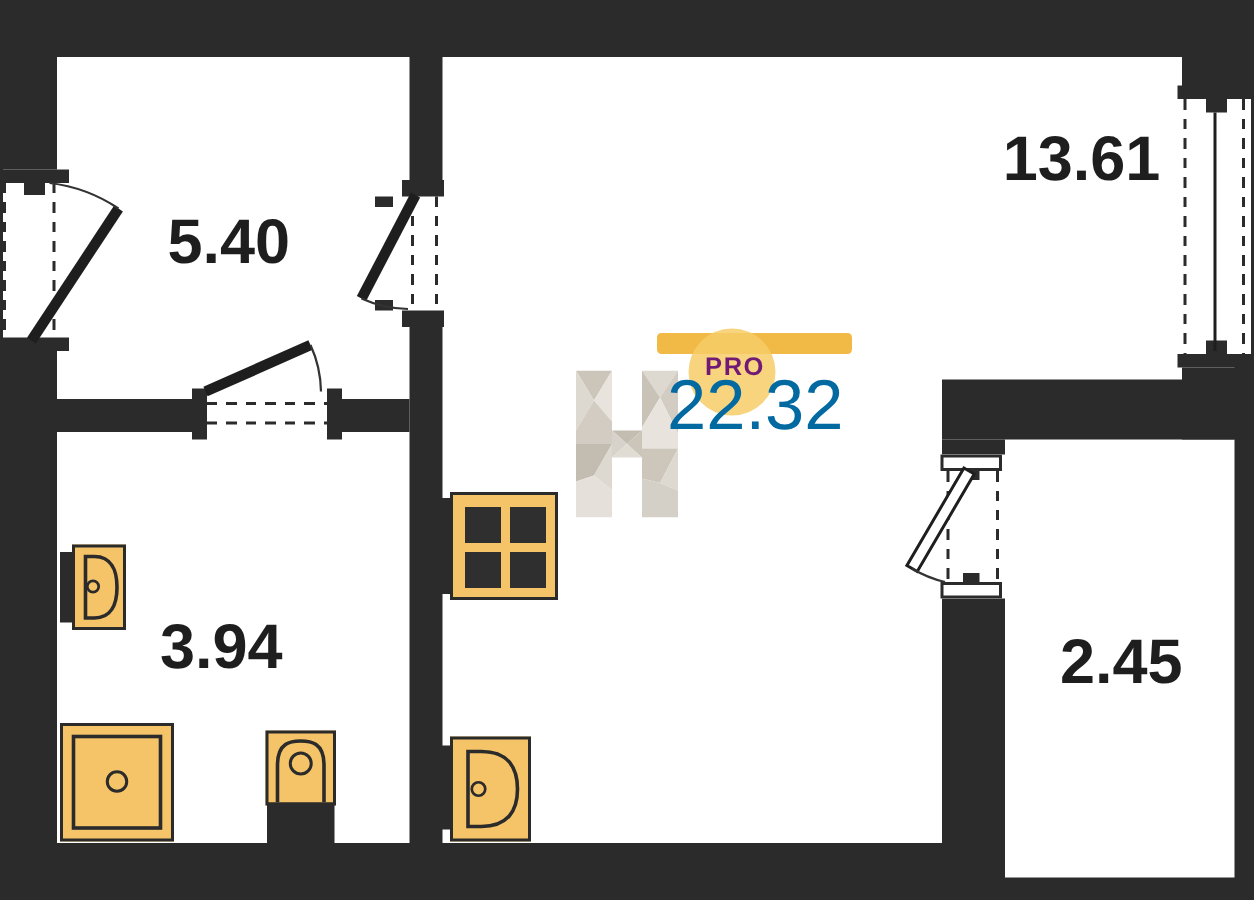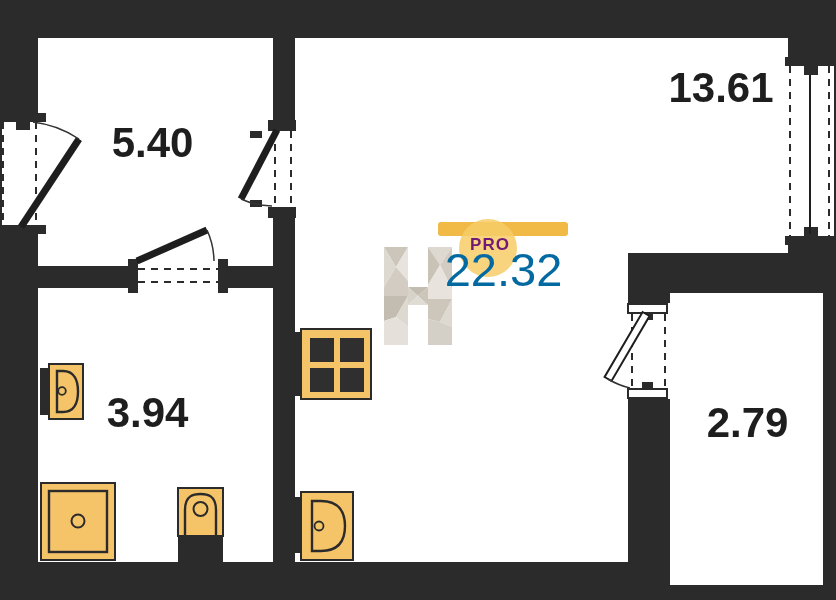--- a/index.html
+++ b/index.html
@@ -2,21 +2,21 @@
 <html><head>
 <meta charset="utf-8">
 <style>
   html,body{margin:0;padding:0;background:#ffffff;font-family:"Liberation Sans",sans-serif;}
   .plan{position:relative;width:836px;height:600px;background:#ffffff;overflow:hidden;
         box-shadow:inset 0 0 0 2px #2b2b2b;}
   .wall{position:absolute;background:#2b2b2b;}
   .postW{position:absolute;background:#ffffff;border:2px solid #2b2b2b;box-sizing:border-box;}
   .dash-v{position:absolute;width:2px;background:repeating-linear-gradient(to bottom,#2b2b2b 0 7px,transparent 7px 13px);}
   .dash-h{position:absolute;height:2px;background:repeating-linear-gradient(to right,#2b2b2b 0 7px,transparent 7px 13px);}
-  .room-label{position:absolute;color:#1e1e1e;font-size:42px;font-weight:600;text-align:center;line-height:1.05;z-index:6;}
+  .room-label{position:absolute;color:#1e1e1e;font-size:42px;font-weight:600;text-align:center;line-height:1.05;z-index:6;margin-top:18px;}
   .total-label{position:absolute;color:#0369a1;font-size:47px;font-weight:400;text-align:center;line-height:1.0;z-index:6;}
   .fixture{position:absolute;background:#f6c468;border:2px solid #2b2b2b;box-sizing:border-box;z-index:2;}
   .mount{position:absolute;background:#2b2b2b;z-index:1;}
   .burner{position:absolute;background:#2f2f2f;width:24px;height:24px;}
   .doors-svg{position:absolute;left:0;top:0;z-index:3;pointer-events:none;}
   .logo-bar{position:absolute;left:438px;top:222px;width:130px;height:14px;background:#f1b945;border-radius:3px;z-index:3;}
   .logo-circle{position:absolute;left:459px;top:219px;width:58px;height:58px;border-radius:50%;background:rgba(247,205,105,0.85);z-index:4;}
   .logo-pro{position:absolute;left:462px;top:235px;width:56px;text-align:center;font-size:17px;font-weight:700;
             letter-spacing:1px;color:#701a75;z-index:5;}
   .watermark{position:absolute;left:384px;top:247px;z-index:1;}
@@ -161,16 +161,16 @@
     <polygon points="44,72 56,75 68,80 68,98 44,98" fill="#d5d0c7"></polygon>
   </svg>
 
   <div class="logo-bar"></div>
   <div class="logo-circle"></div>
   <div class="logo-pro">PRO</div>
 
   <div class="room-label" style="left:95px;top:121px;width:115px;">5.40</div>
   <div class="room-label" style="left:648px;top:66px;width:146px;">13.61</div>
   <div class="room-label" style="left:90px;top:391px;width:115px;text-align:center;">3.94</div>
-  <div class="room-label" style="left:690px;top:401px;width:115px;">2.79</div>
+  <div class="room-label" style="left:690px;top:401px;width:115px;">2.45</div>
   <div class="total-label" style="left:436px;top:246px;width:135px;">22.32</div>
 
 </div>
 
 </body></html>

